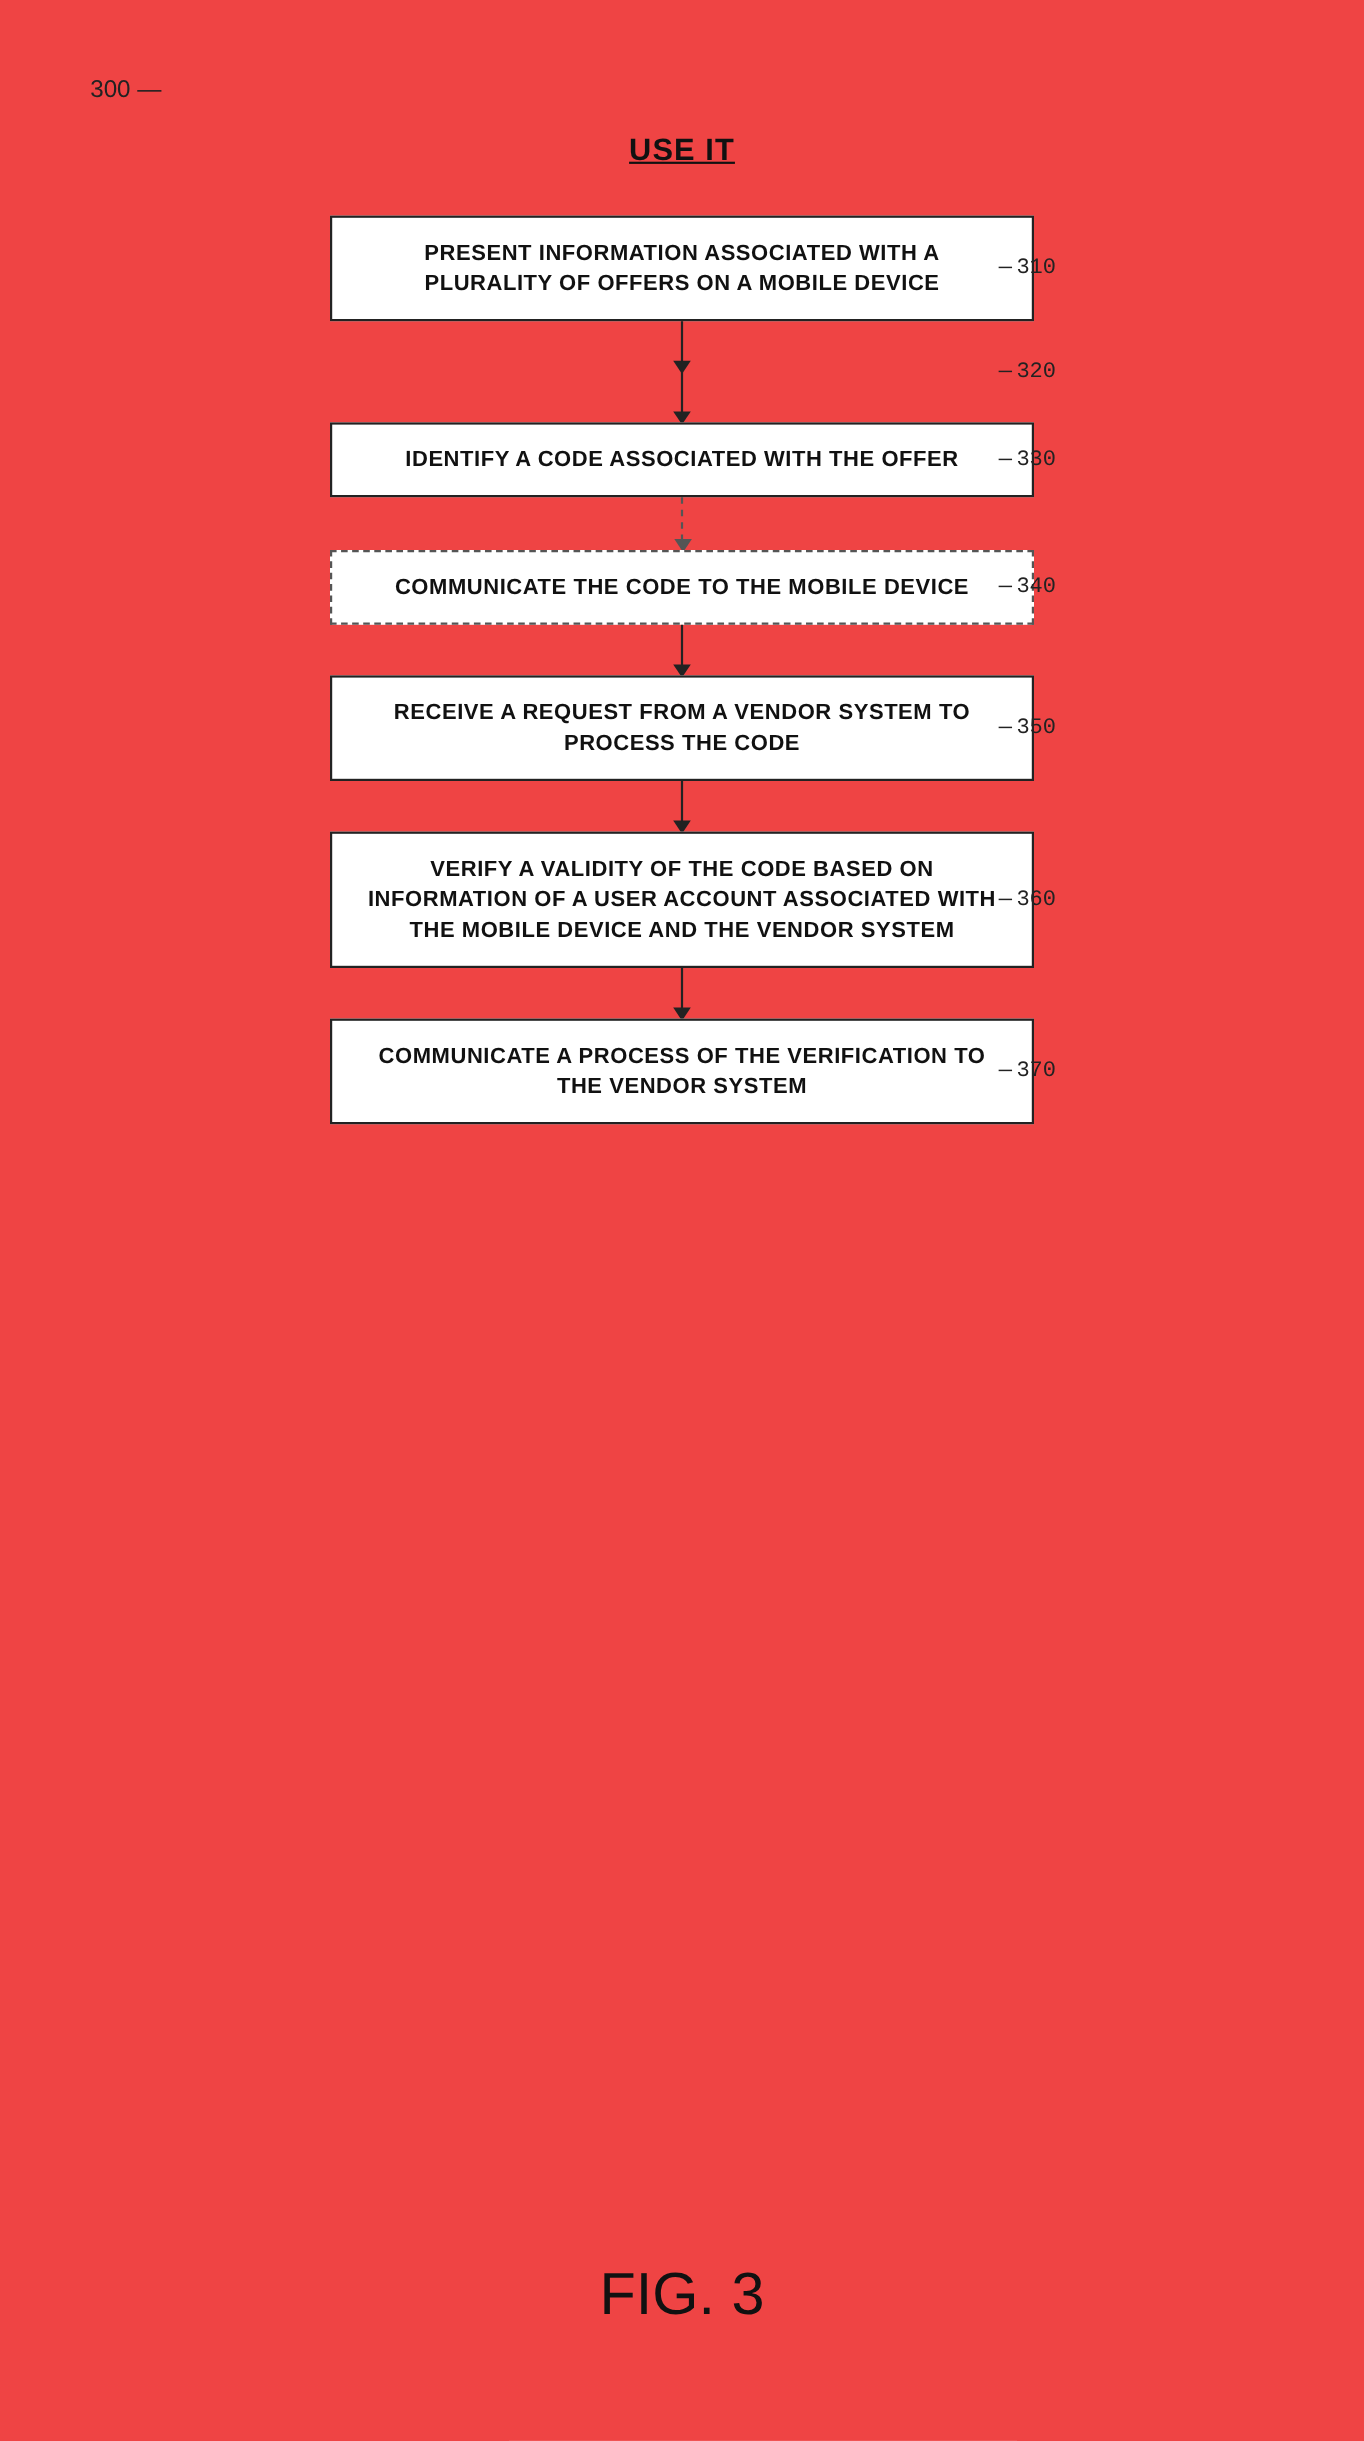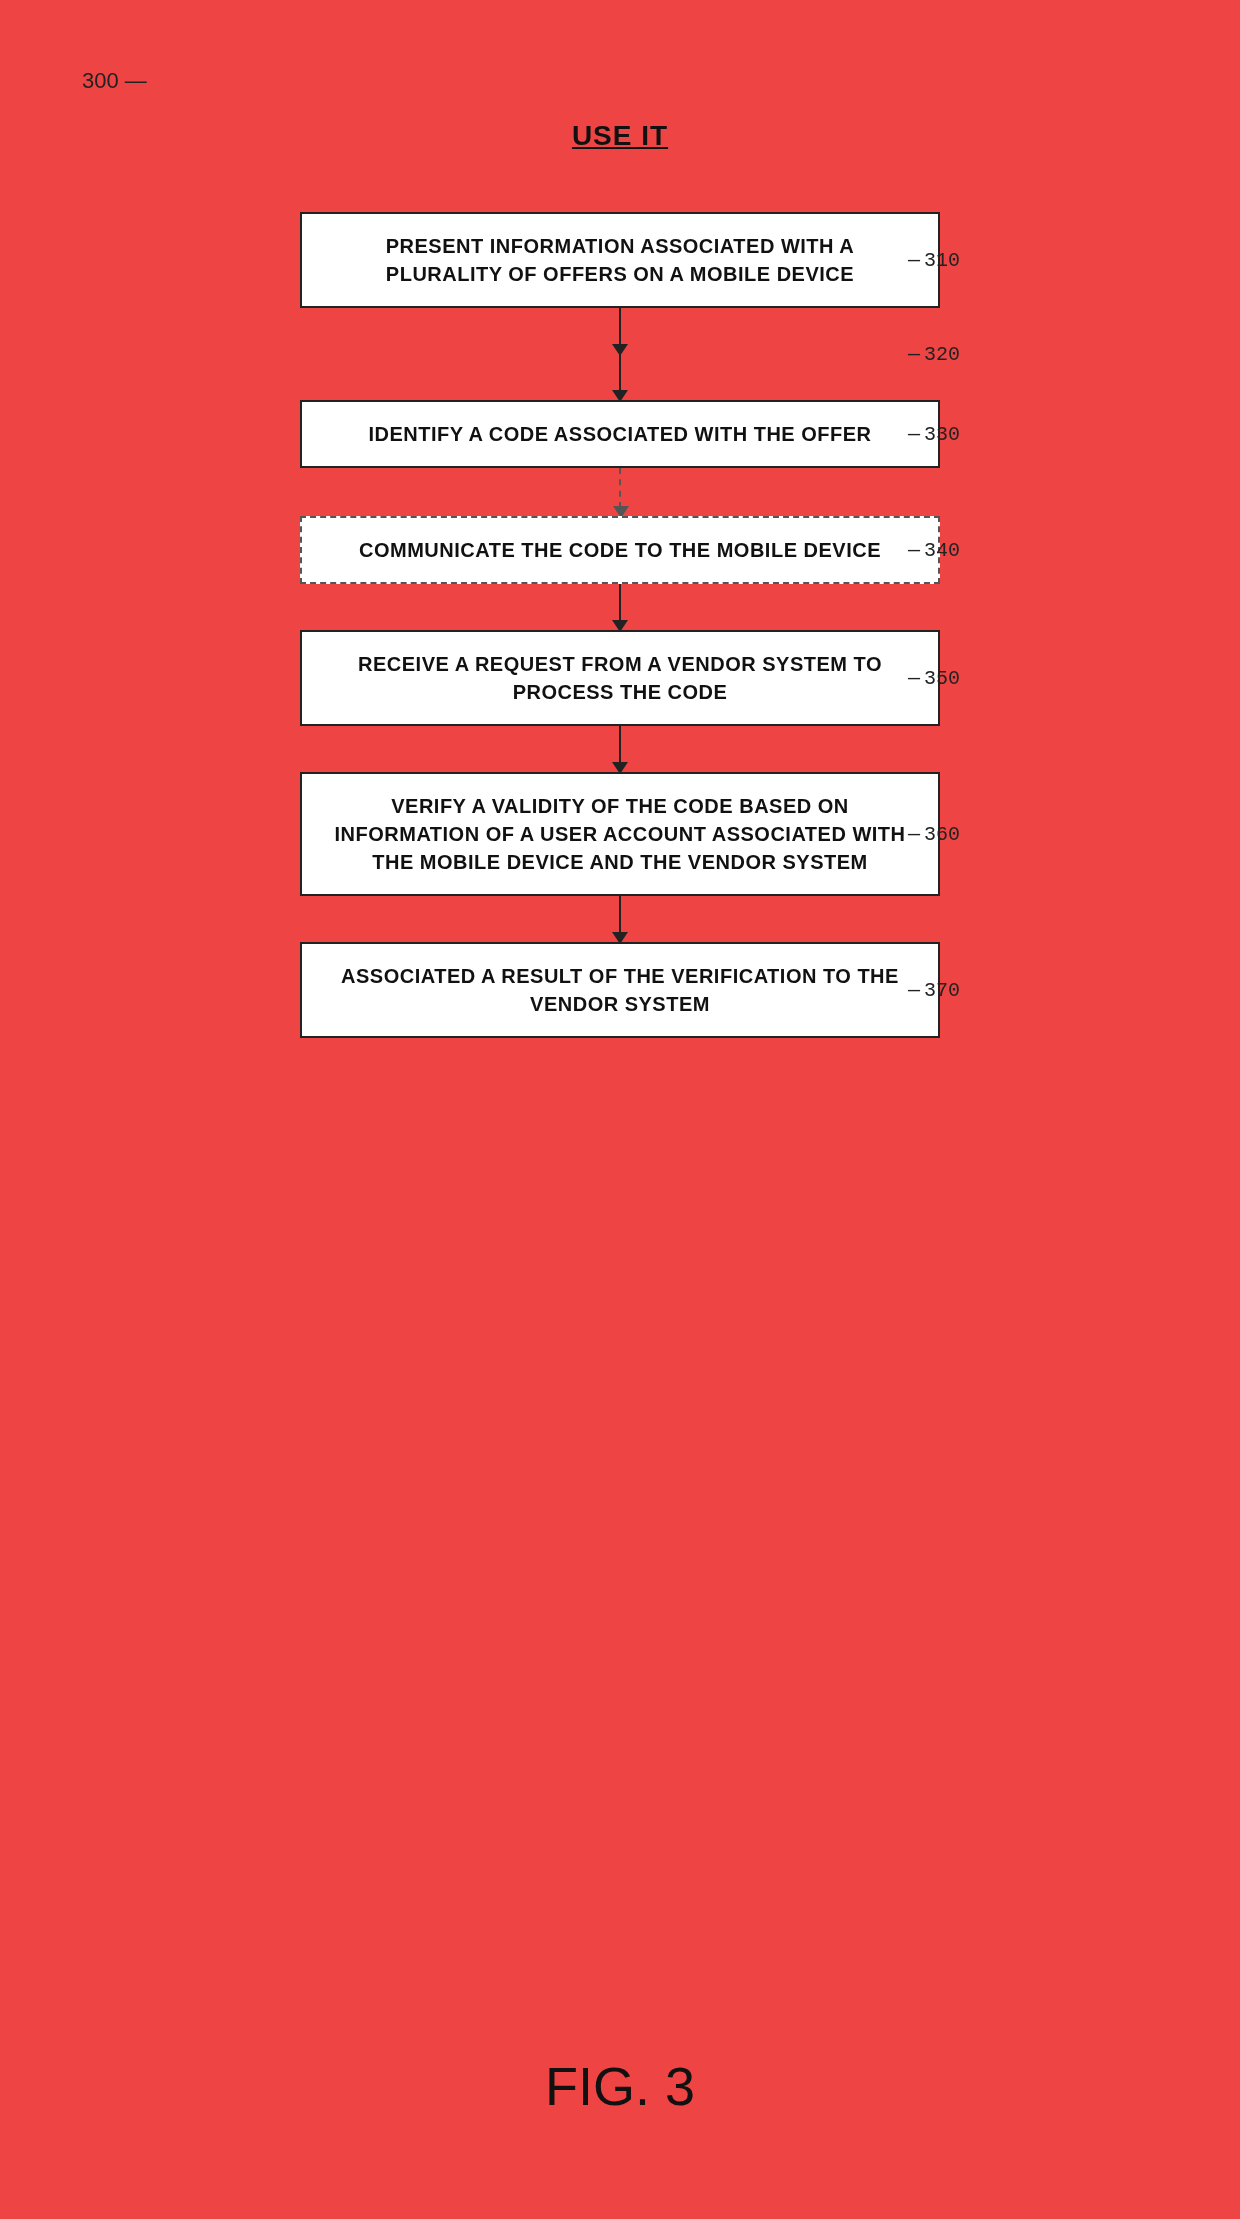--- a/index.html
+++ b/index.html
@@ -48,21 +48,21 @@
       font-weight: bold;
       text-decoration: underline;
       letter-spacing: 1px;
       color: #111;
       margin-top: 16px;
     }
 
     
     .flow-container {
       position: absolute;
-      top: 212px;
+      top: 196px;
       left: 50%;
       transform: translateX(-50%);
       display: flex;
       flex-direction: column;
       align-items: center;
       width: 760px;
     }
 
     .step-box {
       width: 640px;
@@ -186,20 +186,20 @@
       </div>
       <div class="arrow-down"></div>
       <div style="height: 8px;"></div>
       <div class="step-row">
         <div class="step-box">VERIFY A VALIDITY OF THE CODE BASED ON INFORMATION OF A USER ACCOUNT ASSOCIATED WITH THE MOBILE DEVICE AND THE VENDOR SYSTEM</div>
         <span class="step-label"><span style="margin-right:4px;">—</span>360</span>
       </div>
       <div class="arrow-down"></div>
       <div style="height: 8px;"></div>
       <div class="step-row">
-        <div class="step-box">ASSOCIATED A RESULT OF THE VERIFICATION TO THE VENDOR SYSTEM</div>
+        <div class="step-box">COMMUNICATE A PROCESS OF THE VERIFICATION TO THE VENDOR SYSTEM</div>
         <span class="step-label"><span style="margin-right:4px;">—</span>370</span>
       </div>
     </div>
 
   <div class="figure-caption">FIG. 3</div>
 
 </div>
 
 </body></html>

